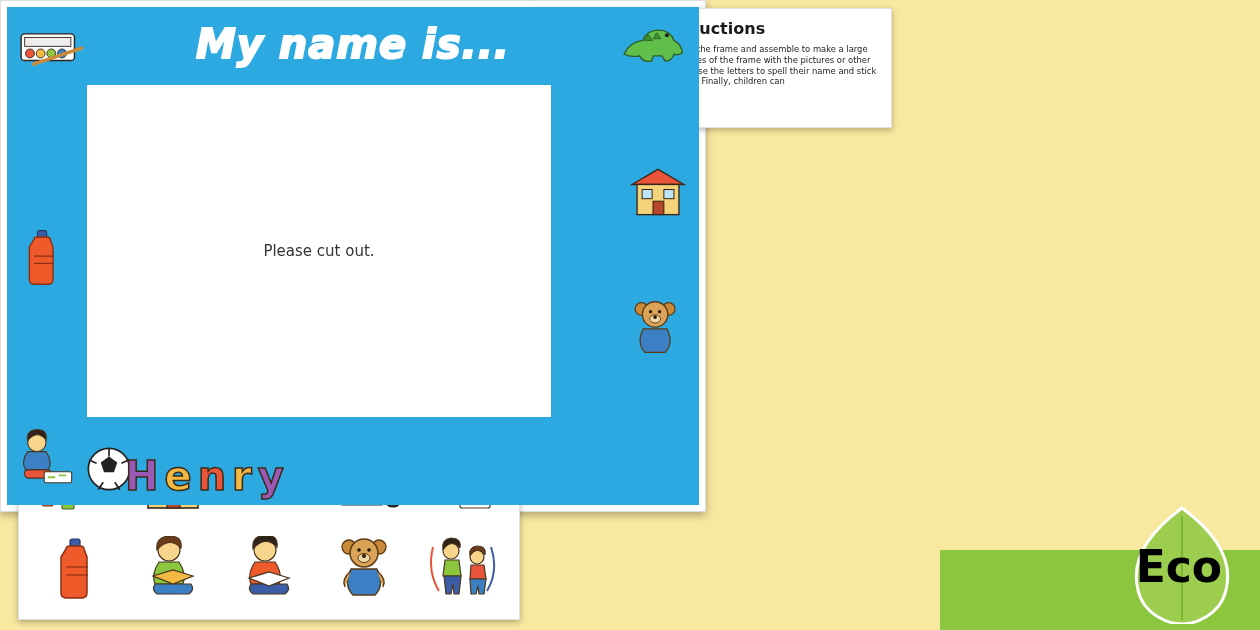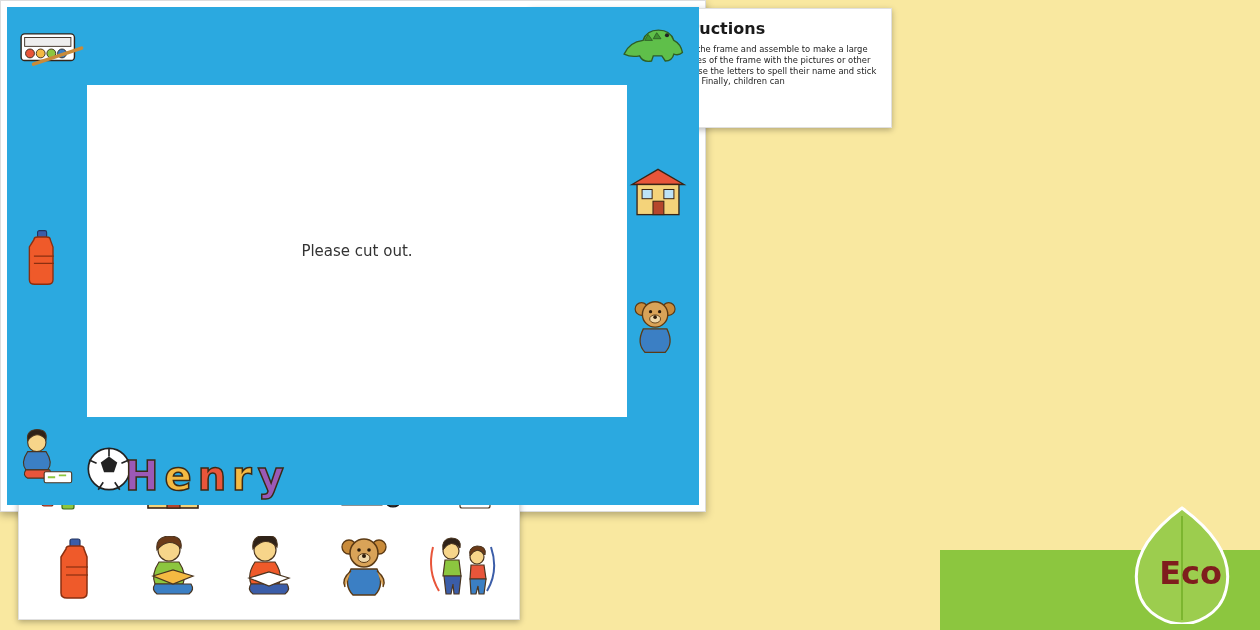--- a/index.html
+++ b/index.html
@@ -150,21 +150,21 @@
     font-style: italic;
     font-size: 40px;
     color: #ffffff;
     -webkit-text-stroke: 2px #ffffff;
     letter-spacing: 1px;
   }
   #frame-cutout {
     position: absolute;
     left: 80px;
     top: 78px;
-    width: 540px;
+    width: 464px;
     height: 332px;
     background: #ffffff;
     display: flex;
     align-items: center;
     justify-content: center;
   }
   #cutout-label {
     font-family: "DejaVu Sans", sans-serif;
     font-size: 15px;
     color: #333;
@@ -212,22 +212,22 @@
     bottom: 6px;
     width: 112px;
     height: 118px;
   }
   #eco-word {
     position: absolute;
     right: 38px;
     bottom: 38px;
     font-family: "DejaVu Sans", sans-serif;
     font-weight: bold;
-    font-size: 32px;
-    color: #7f1d1d;
+    font-size: 44px;
+    color: #000000;
   }
 </style>
 </head>
 <body>
 
 <div id="left-stack">
 
   <div class="strip-sheet" style="top:16px; height:72px;">
     <div class="strip-band" id="band0">
         <span class="ltr" style="color: rgb(244, 185, 66);">v</span>
@@ -516,20 +516,21 @@
 </div>
 
 <div class="sheet" id="instructions-sheet">
   <div id="instructions-title">Instructions</div>
   <div id="instructions-body">Cut out the middle of both pieces of the frame and assemble to make a large photo frame. Next, decorate the edges of the frame with the pictures or other materials. Then, ask children to choose the letters to spell their name and stick them to the lower edge of the frame. Finally, children can</div>
 </div>
 
 <div id="frame-sheet">
   <div id="frame-blue">
 
+    <div id="frame-title">My name is...</div>
 
     <div class="frame-deco" style="left:10px; top:18px;">
       <svg width="74" height="48" viewBox="0 0 82 54">
         <rect x="4" y="10" width="60" height="30" rx="4" fill="#ffffff" stroke="#33251a" stroke-width="1.6"></rect>
         <rect x="8" y="14" width="52" height="10" fill="#eeeeee" stroke="#33251a" stroke-width="1"></rect>
         <circle cx="14" cy="32" r="5" fill="#e8553a" stroke="#33251a" stroke-width="1"></circle>
         <circle cx="26" cy="32" r="5" fill="#f4b942" stroke="#33251a" stroke-width="1"></circle>
         <circle cx="38" cy="32" r="5" fill="#8cc63f" stroke="#33251a" stroke-width="1"></circle>
         <circle cx="50" cy="32" r="5" fill="#3b7fc4" stroke="#33251a" stroke-width="1"></circle>
         <path d="M18 44 L72 26" stroke="#c98b3a" stroke-width="4" stroke-linecap="round"></path>

